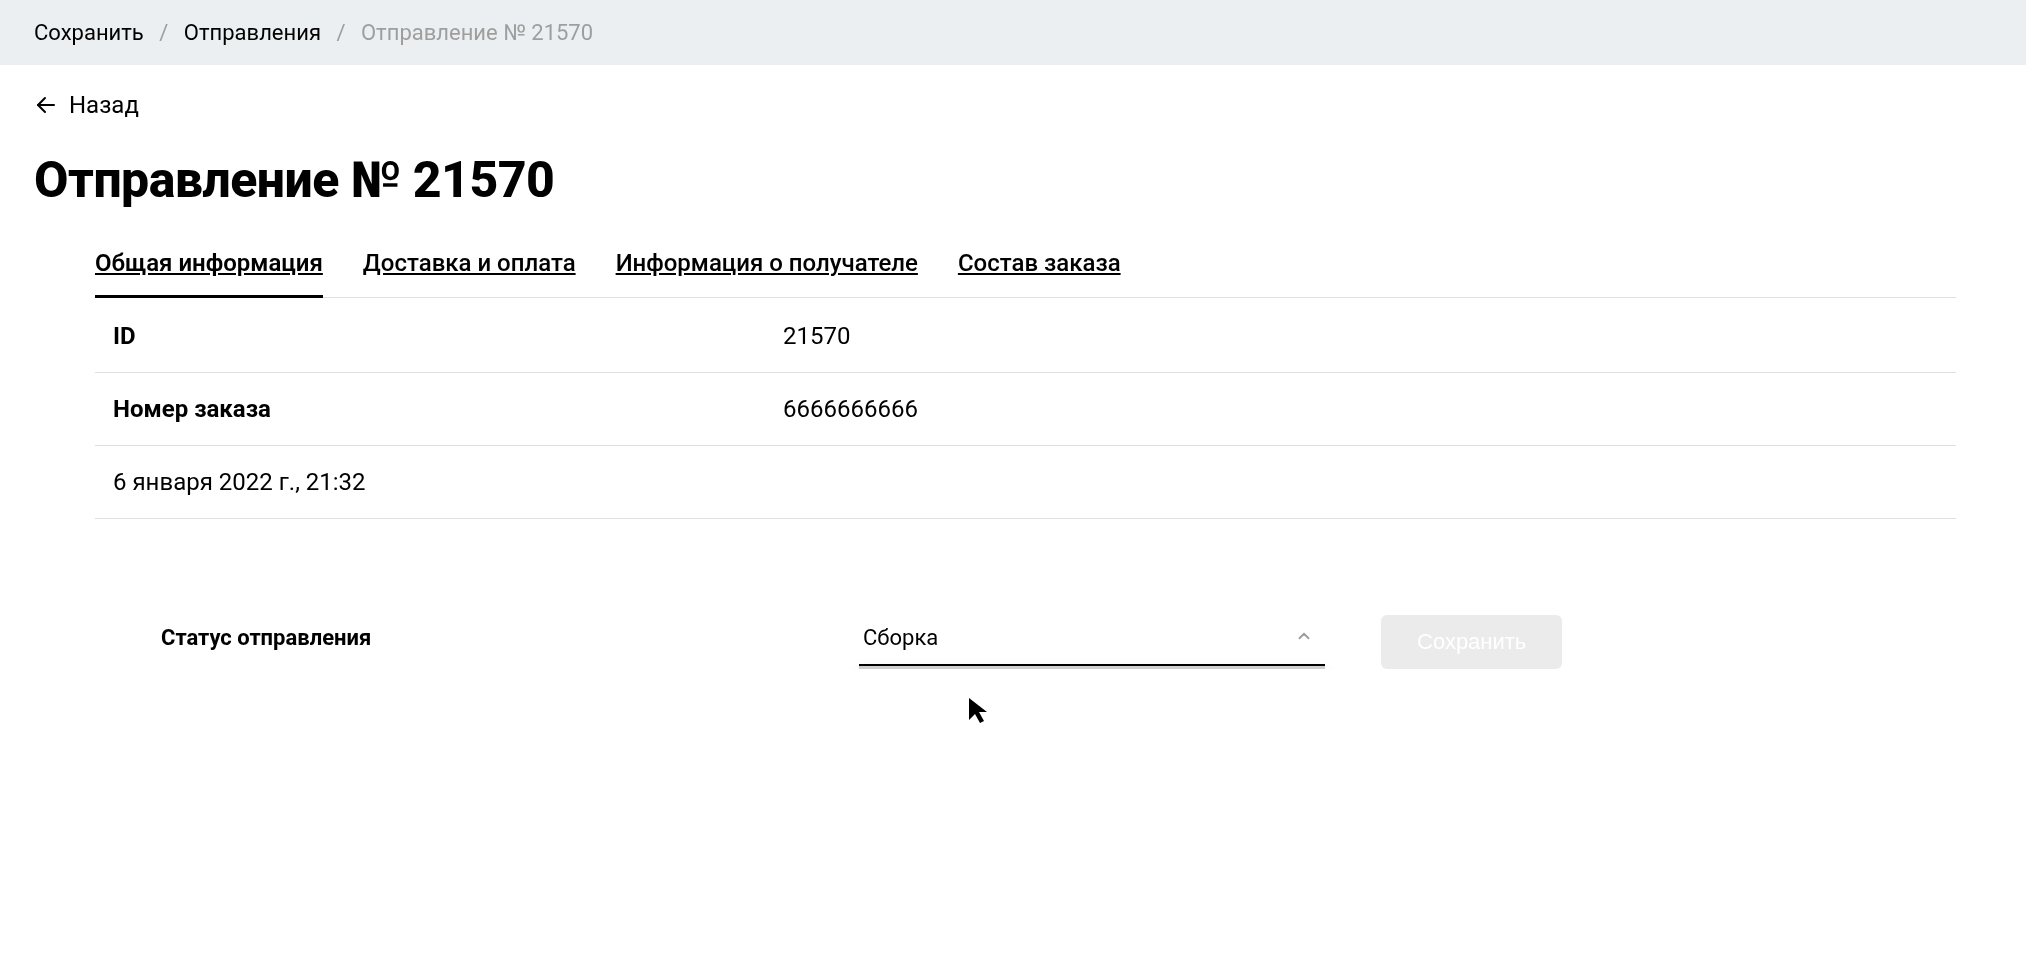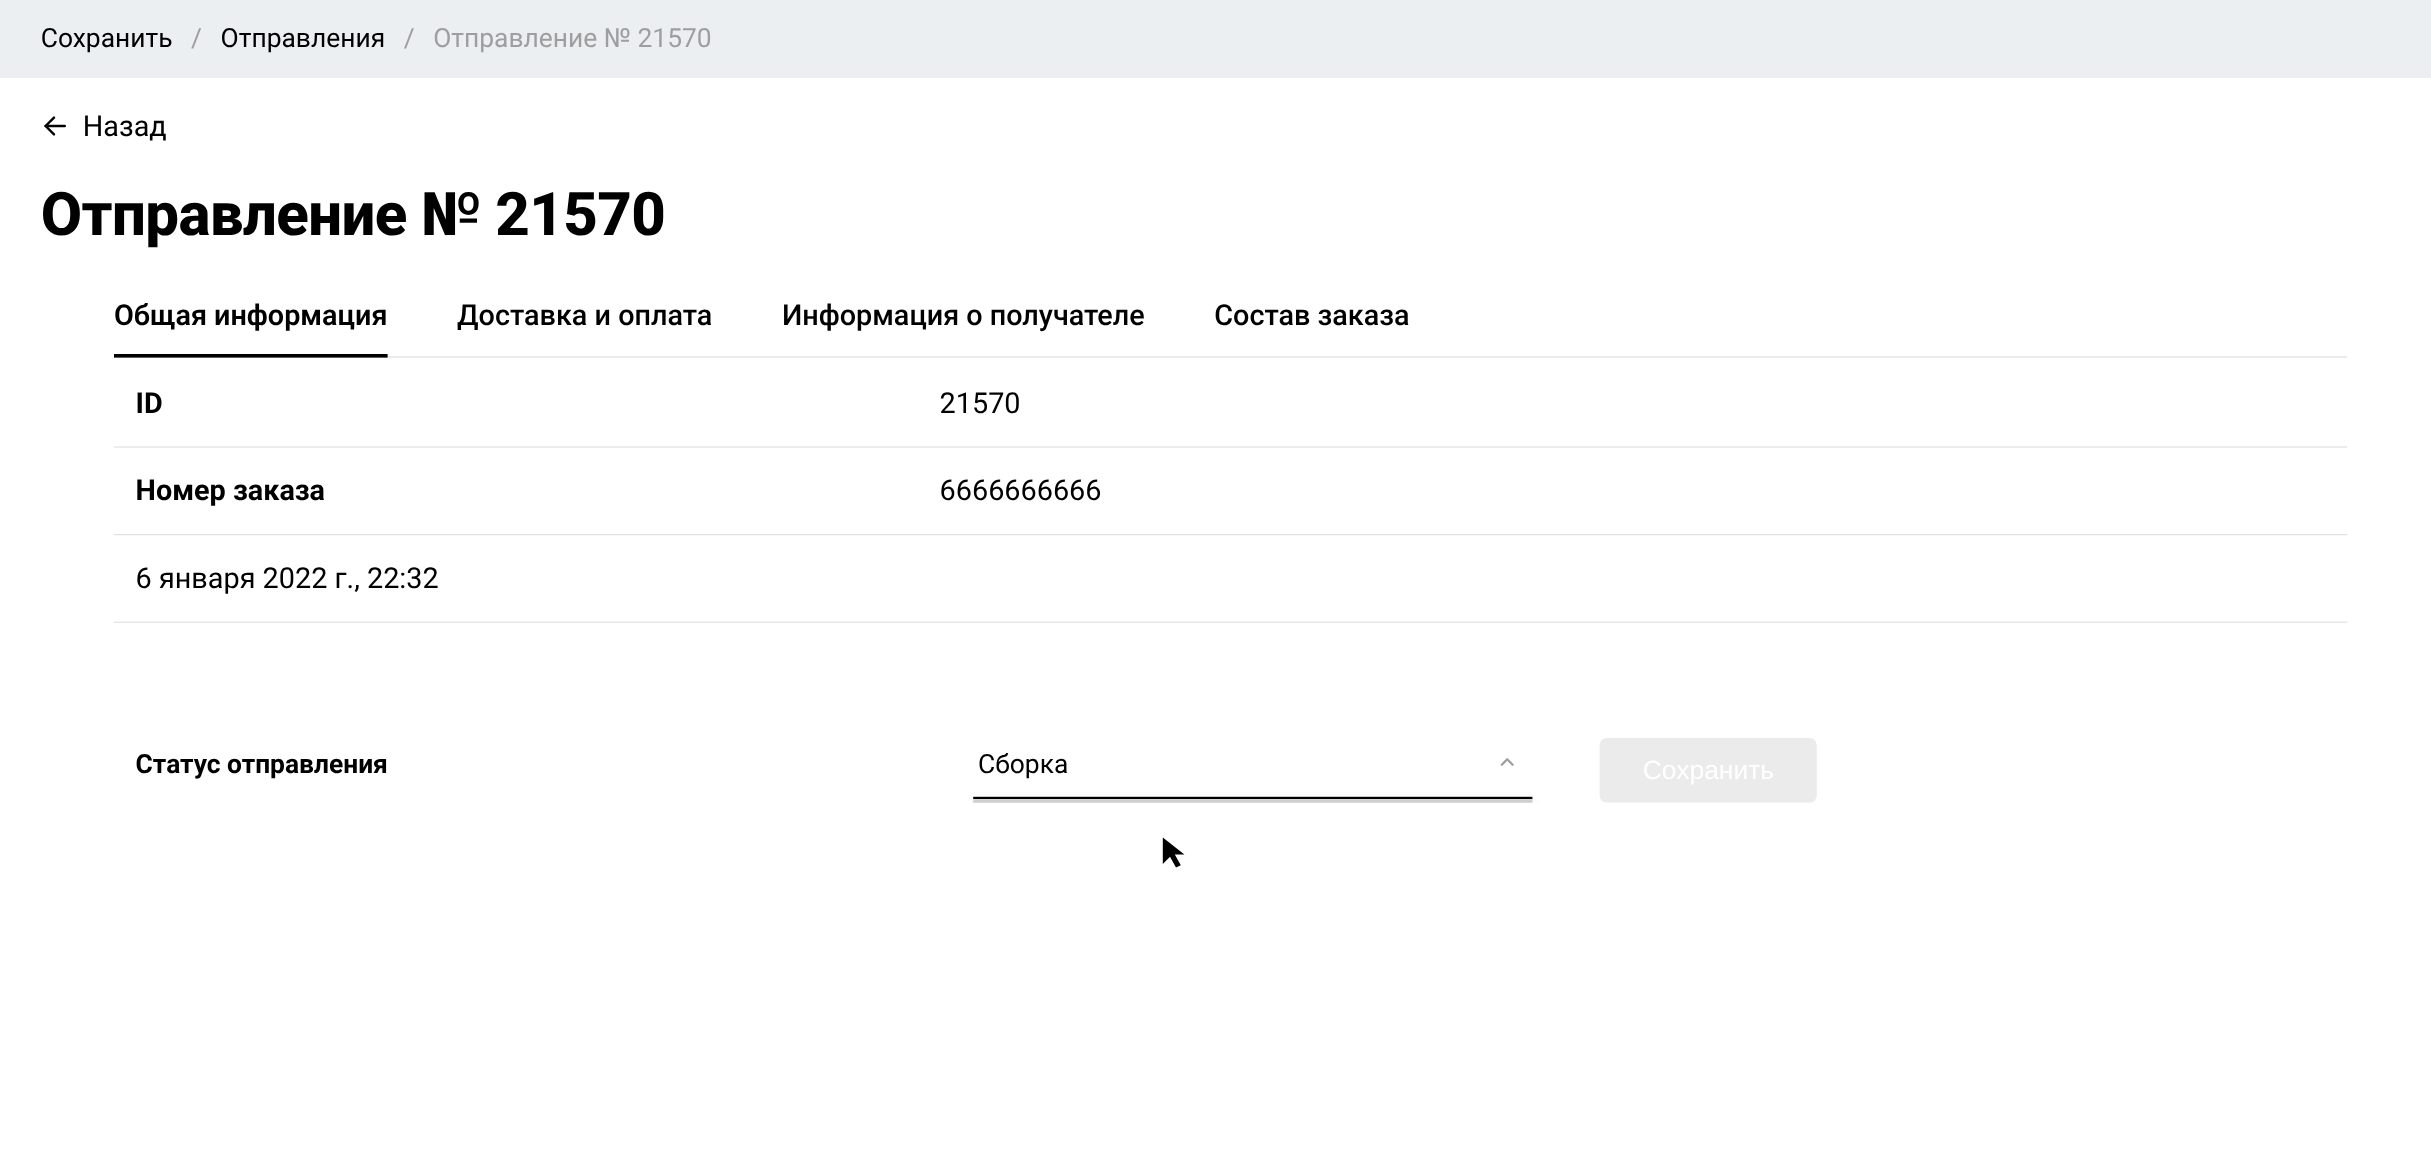--- a/index.html
+++ b/index.html
@@ -50,22 +50,23 @@
       font-size: 50px;
       font-weight: 800;
       margin: 30px 0 0 34px;
       letter-spacing: -0.5px;
     }
     .content {
       padding: 40px 70px 0 95px;
     }
     .tabs {
       display: flex;
-      gap: 58px;
+      gap: 40px;
       border-bottom: 1px solid #e0e0e0;
+      text-decoration: underline;
     }
     .tab {
       padding: 0 0 18px 0;
       font-size: 24px;
       font-weight: 500;
       color: #000000;
       cursor: pointer;
       border-bottom: 3px solid transparent;
       margin-bottom: -1px;
     }
@@ -93,20 +94,21 @@
       display: flex;
       align-items: flex-start;
       padding: 36px 10px 0 18px;
       font-size: 22px;
       margin-top: 60px;
     }
     .status-label {
       flex: 0 0 670px;
       font-weight: 700;
       padding-top: 10px;
+      margin-left: 48px;
     }
     .select-wrap {
       position: relative;
       width: 466px;
       margin-left: 28px;
     }
     .select-control {
       display: flex;
       justify-content: space-between;
       align-items: center;
@@ -186,21 +188,21 @@
   <div class="info-rows">
     <div class="info-row">
       <div class="info-label">ID</div>
       <div class="info-value">21570</div>
     </div>
     <div class="info-row">
       <div class="info-label">Номер заказа</div>
       <div class="info-value">6666666666</div>
     </div>
     <div class="info-row">
-      <div class="info-value">6 января 2022 г., 22:32</div>
+      <div class="info-value">6 января 2022 г., 21:32</div>
     </div>
   </div>
 
   <div class="status-row">
     <div class="status-label">Статус отправления</div>
     <div class="select-wrap">
       <div class="select-control">
         <span>Сборка</span>
         <span class="chevron">
           <svg width="18" height="18" viewBox="0 0 24 24" fill="none" stroke="currentColor" stroke-width="2.5" stroke-linecap="round" stroke-linejoin="round">

